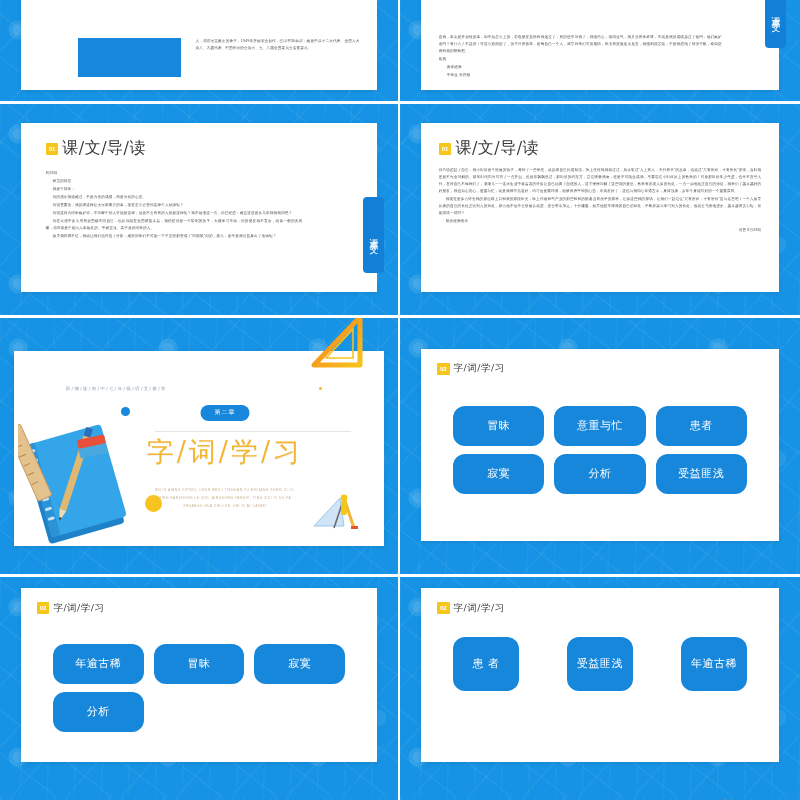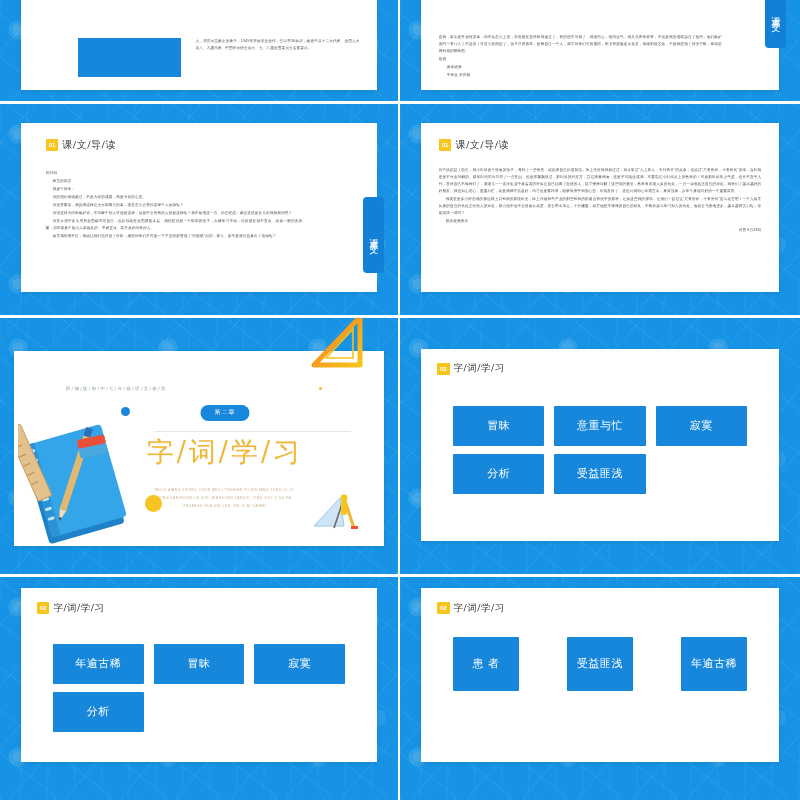--- a/index.html
+++ b/index.html
@@ -55,21 +55,21 @@
 
   
   .sec-head { display: flex; align-items: center; gap: 4px; }
   .sec-badge {
     background: #f7c61c; color: #ffffff;
     font-size: 6px; font-weight: bold;
     line-height: 1; padding: 3px 3px 3px 3px;
     border-radius: 1px; letter-spacing: 0;
   }
   .sec-title {
-    color: #3a3a3a; font-size: 10px; letter-spacing: .5px;
+    color: #3a3a3a; font-size: 16px; letter-spacing: .5px;
     font-family: "DejaVu Serif", "Liberation Serif", serif;
   }
   .sec-title.sm { font-size: 9.5px; }
 
   
   .body-text {
     color: #4b4b4b;
     font-size: 3.6px;
     line-height: 1.95;
     text-align: justify;
@@ -98,21 +98,21 @@
   
   .word-grid {
     position: absolute;
     left: 9%; right: 9%; top: 30%;
     display: grid; gap: 8px 10px;
   }
   .word-grid.r2 { grid-template-columns: repeat(3, 1fr); grid-template-rows: repeat(2, 40px); }
   .word-grid.r1 { grid-template-columns: repeat(3, 1fr); grid-template-rows: 54px; top: 28%; gap: 48px; }
   .word-card {
     background: #1787db;
-    border-radius: 1px;
+    border-radius: 12px;
     color: #ffffff;
     font-size: 11px;
     letter-spacing: .5px;
     display: flex; align-items: center; justify-content: center;
     text-align: center;
     line-height: 1.25;
     padding: 2px 4px;
     font-family: "DejaVu Sans", sans-serif;
   }
 
@@ -317,20 +317,21 @@
   <div class="vgap"></div>
   <div class="slide">
     <div class="card" style="top:12%; bottom:13%;">
       <div class="sec-head" style="position:absolute; left:4.5%; top:7%;">
         <span class="sec-badge">02</span>
         <span class="sec-title sm">字/词/学/习</span>
       </div>
       <div class="word-grid r2">
         <div class="word-card">冒昧</div>
         <div class="word-card">意重与忙</div>
+        <div class="word-card">患者</div>
         <div class="word-card">寂寞</div>
         <div class="word-card">分析</div>
         <div class="word-card" style="padding:2px 14px;">受益匪浅</div>
       </div>
     </div>
   </div>
 
   <div class="hgap"></div>
   <div class="hgap"></div>
   <div class="hgap"></div>

